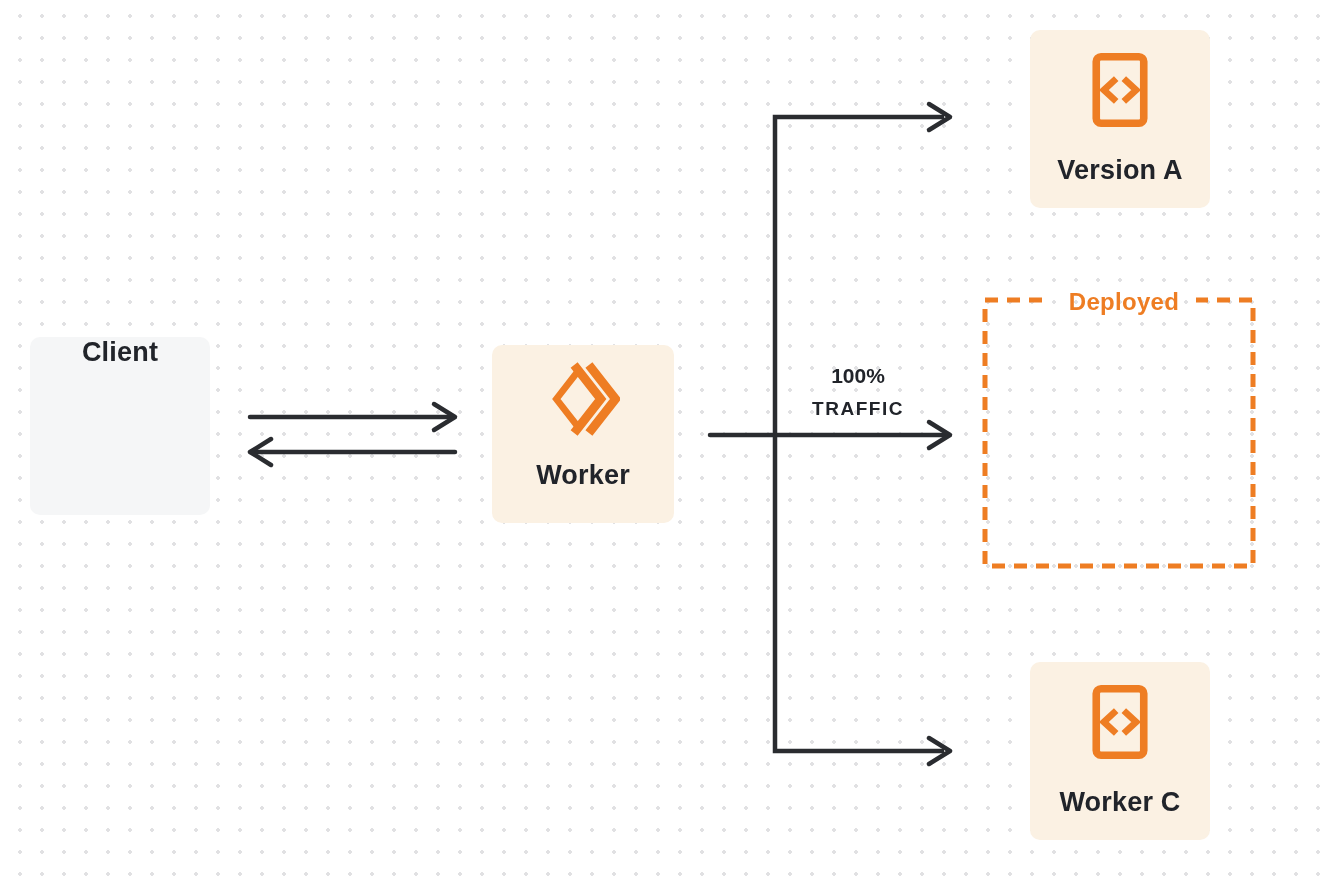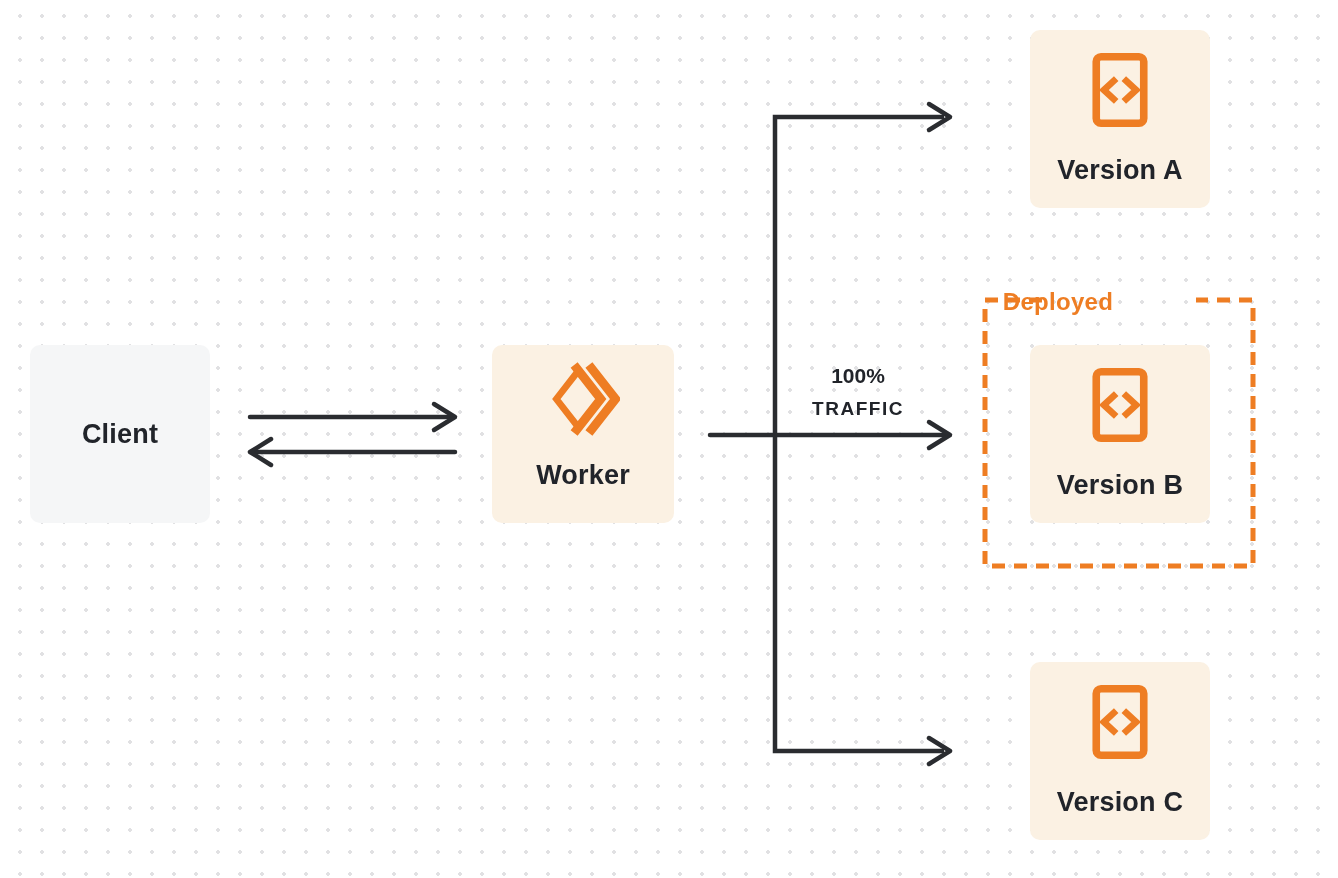--- a/index.html
+++ b/index.html
@@ -51,22 +51,22 @@
 
   .node-label {
     font-size: 27px;
     font-weight: 700;
     color: var(--text-dark);
     letter-spacing: 0.2px;
     line-height: 31px;
   }
 
   .client-node {
-    left: 30px; top: 345px; width: 180px; height: 178px;
-    justify-content: center;
+    left: 30px; top: 337px; width: 180px; height: 178px;
+    justify-content: flex-start;
   }
   .worker-node {
     left: 492px; top: 345px; width: 182px; height: 178px;
     padding-top: 17px; gap: 24px;
   }
   .version-node {
     left: 1030px; width: 180px; height: 178px;
     padding-top: 22px; gap: 27px;
   }
   .version-a { top: 30px; }
@@ -82,21 +82,21 @@
     z-index: 2;
     text-align: center;
     color: var(--text-dark);
     font-weight: 700;
   }
   .traffic-label .pct  { font-size: 21px; line-height: 32px; display: block; }
   .traffic-label .word { font-size: 19px; line-height: 33px; letter-spacing: 1.5px; display: block; }
 
   .deployed-label {
     position: absolute;
-    left: 1058px; top: 288px;
+    left: 1124px; top: 288px;
     transform: translateX(-50%);
     z-index: 3;
     color: var(--accent-orange);
     font-size: 24px;
     font-weight: 700;
     letter-spacing: 0.3px;
   }
 </style>
 </head>
 <body>
@@ -136,36 +136,28 @@
 
   <div class="node cream version-node version-a">
     <svg width="58" height="76" viewBox="0 0 60 80">
       <rect class="icon-stroke" stroke-width="8" x="5" y="5" width="50" height="70" rx="5"></rect>
       <polyline class="icon-stroke" stroke-width="7" points="26,28 13,40 26,52"></polyline>
       <polyline class="icon-stroke" stroke-width="7" points="34,28 47,40 34,52"></polyline>
     </svg>
     <span class="node-label">Version A</span>
   </div>
 
-  <div class="node cream version-node version-b">
-    <svg width="58" height="76" viewBox="0 0 60 80">
-      <rect class="icon-stroke" stroke-width="8" x="5" y="5" width="50" height="70" rx="5"></rect>
-      <polyline class="icon-stroke" stroke-width="7" points="26,28 13,40 26,52"></polyline>
-      <polyline class="icon-stroke" stroke-width="7" points="34,28 47,40 34,52"></polyline>
-    </svg>
-    <span class="node-label">Version B</span>
-  </div>
 
   <div class="node cream version-node version-c">
     <svg width="58" height="76" viewBox="0 0 60 80">
       <rect class="icon-stroke" stroke-width="8" x="5" y="5" width="50" height="70" rx="5"></rect>
       <polyline class="icon-stroke" stroke-width="7" points="26,28 13,40 26,52"></polyline>
       <polyline class="icon-stroke" stroke-width="7" points="34,28 47,40 34,52"></polyline>
     </svg>
-    <span class="node-label">Version C</span>
+    <span class="node-label">Worker C</span>
   </div>
 
   <div class="traffic-label">
     <span class="pct">100%</span>
     <span class="word">TRAFFIC</span>
   </div>
 
   <div class="deployed-label">Deployed</div>
 
 </div>

